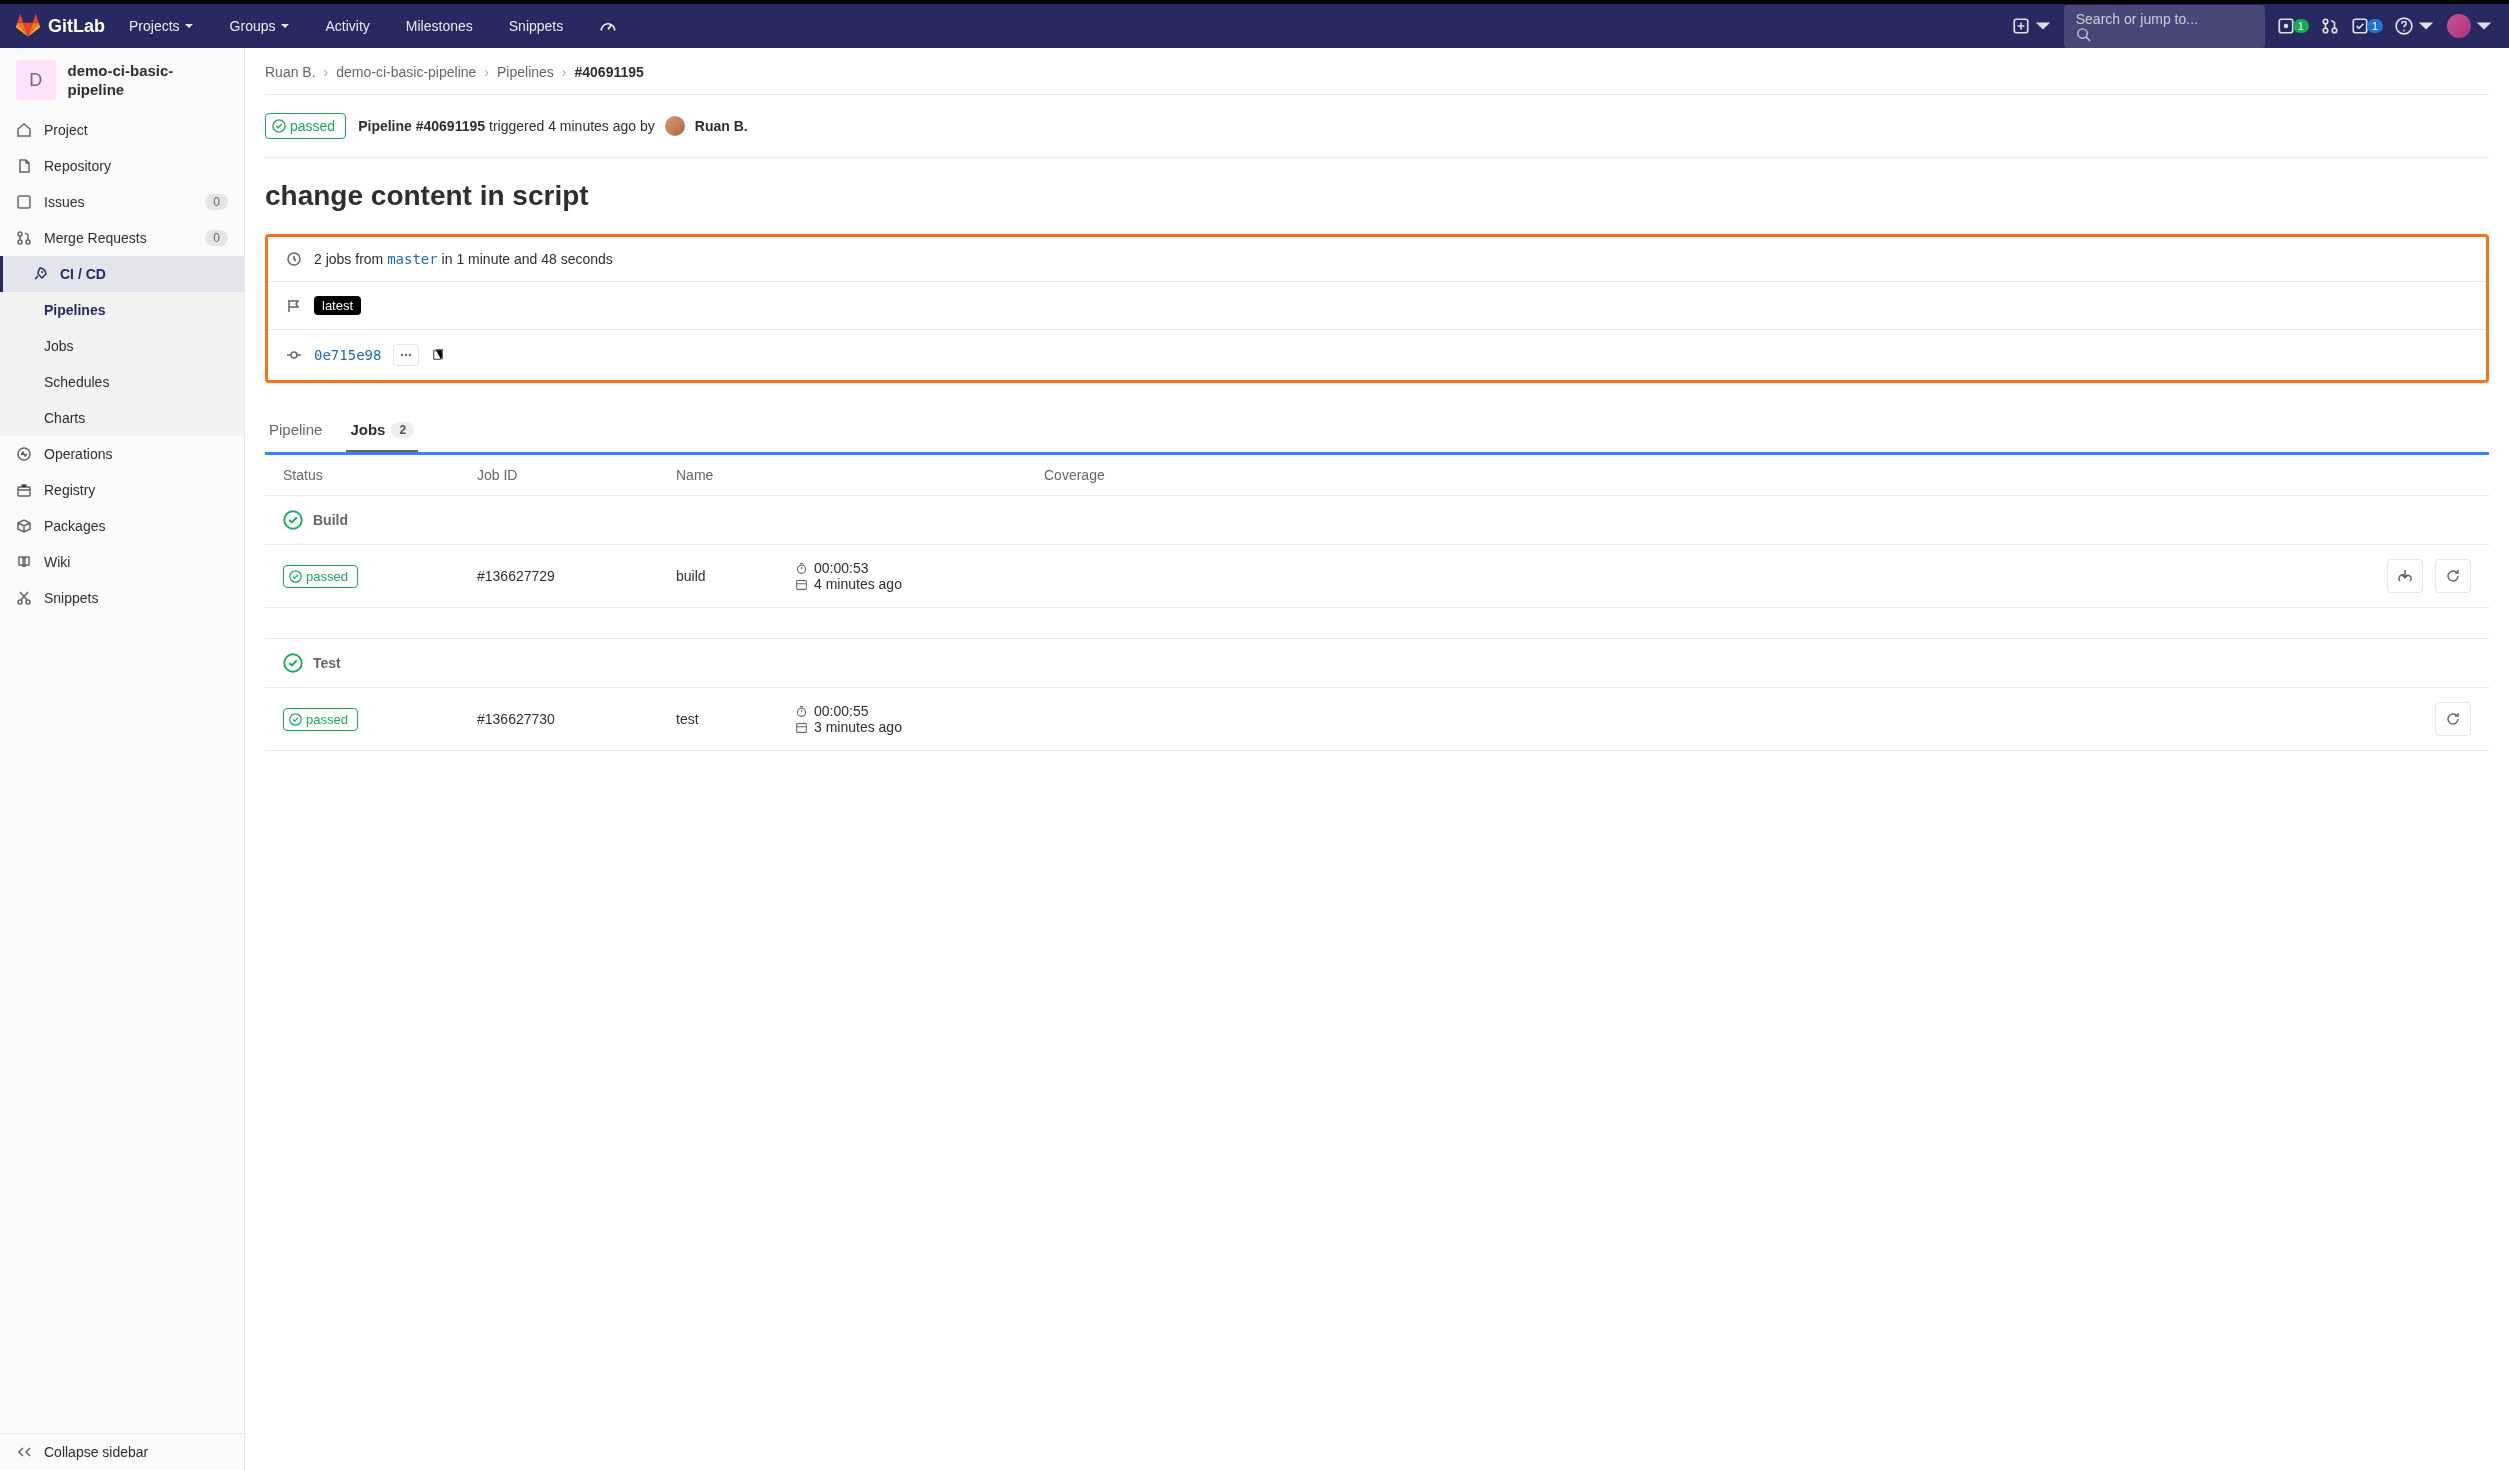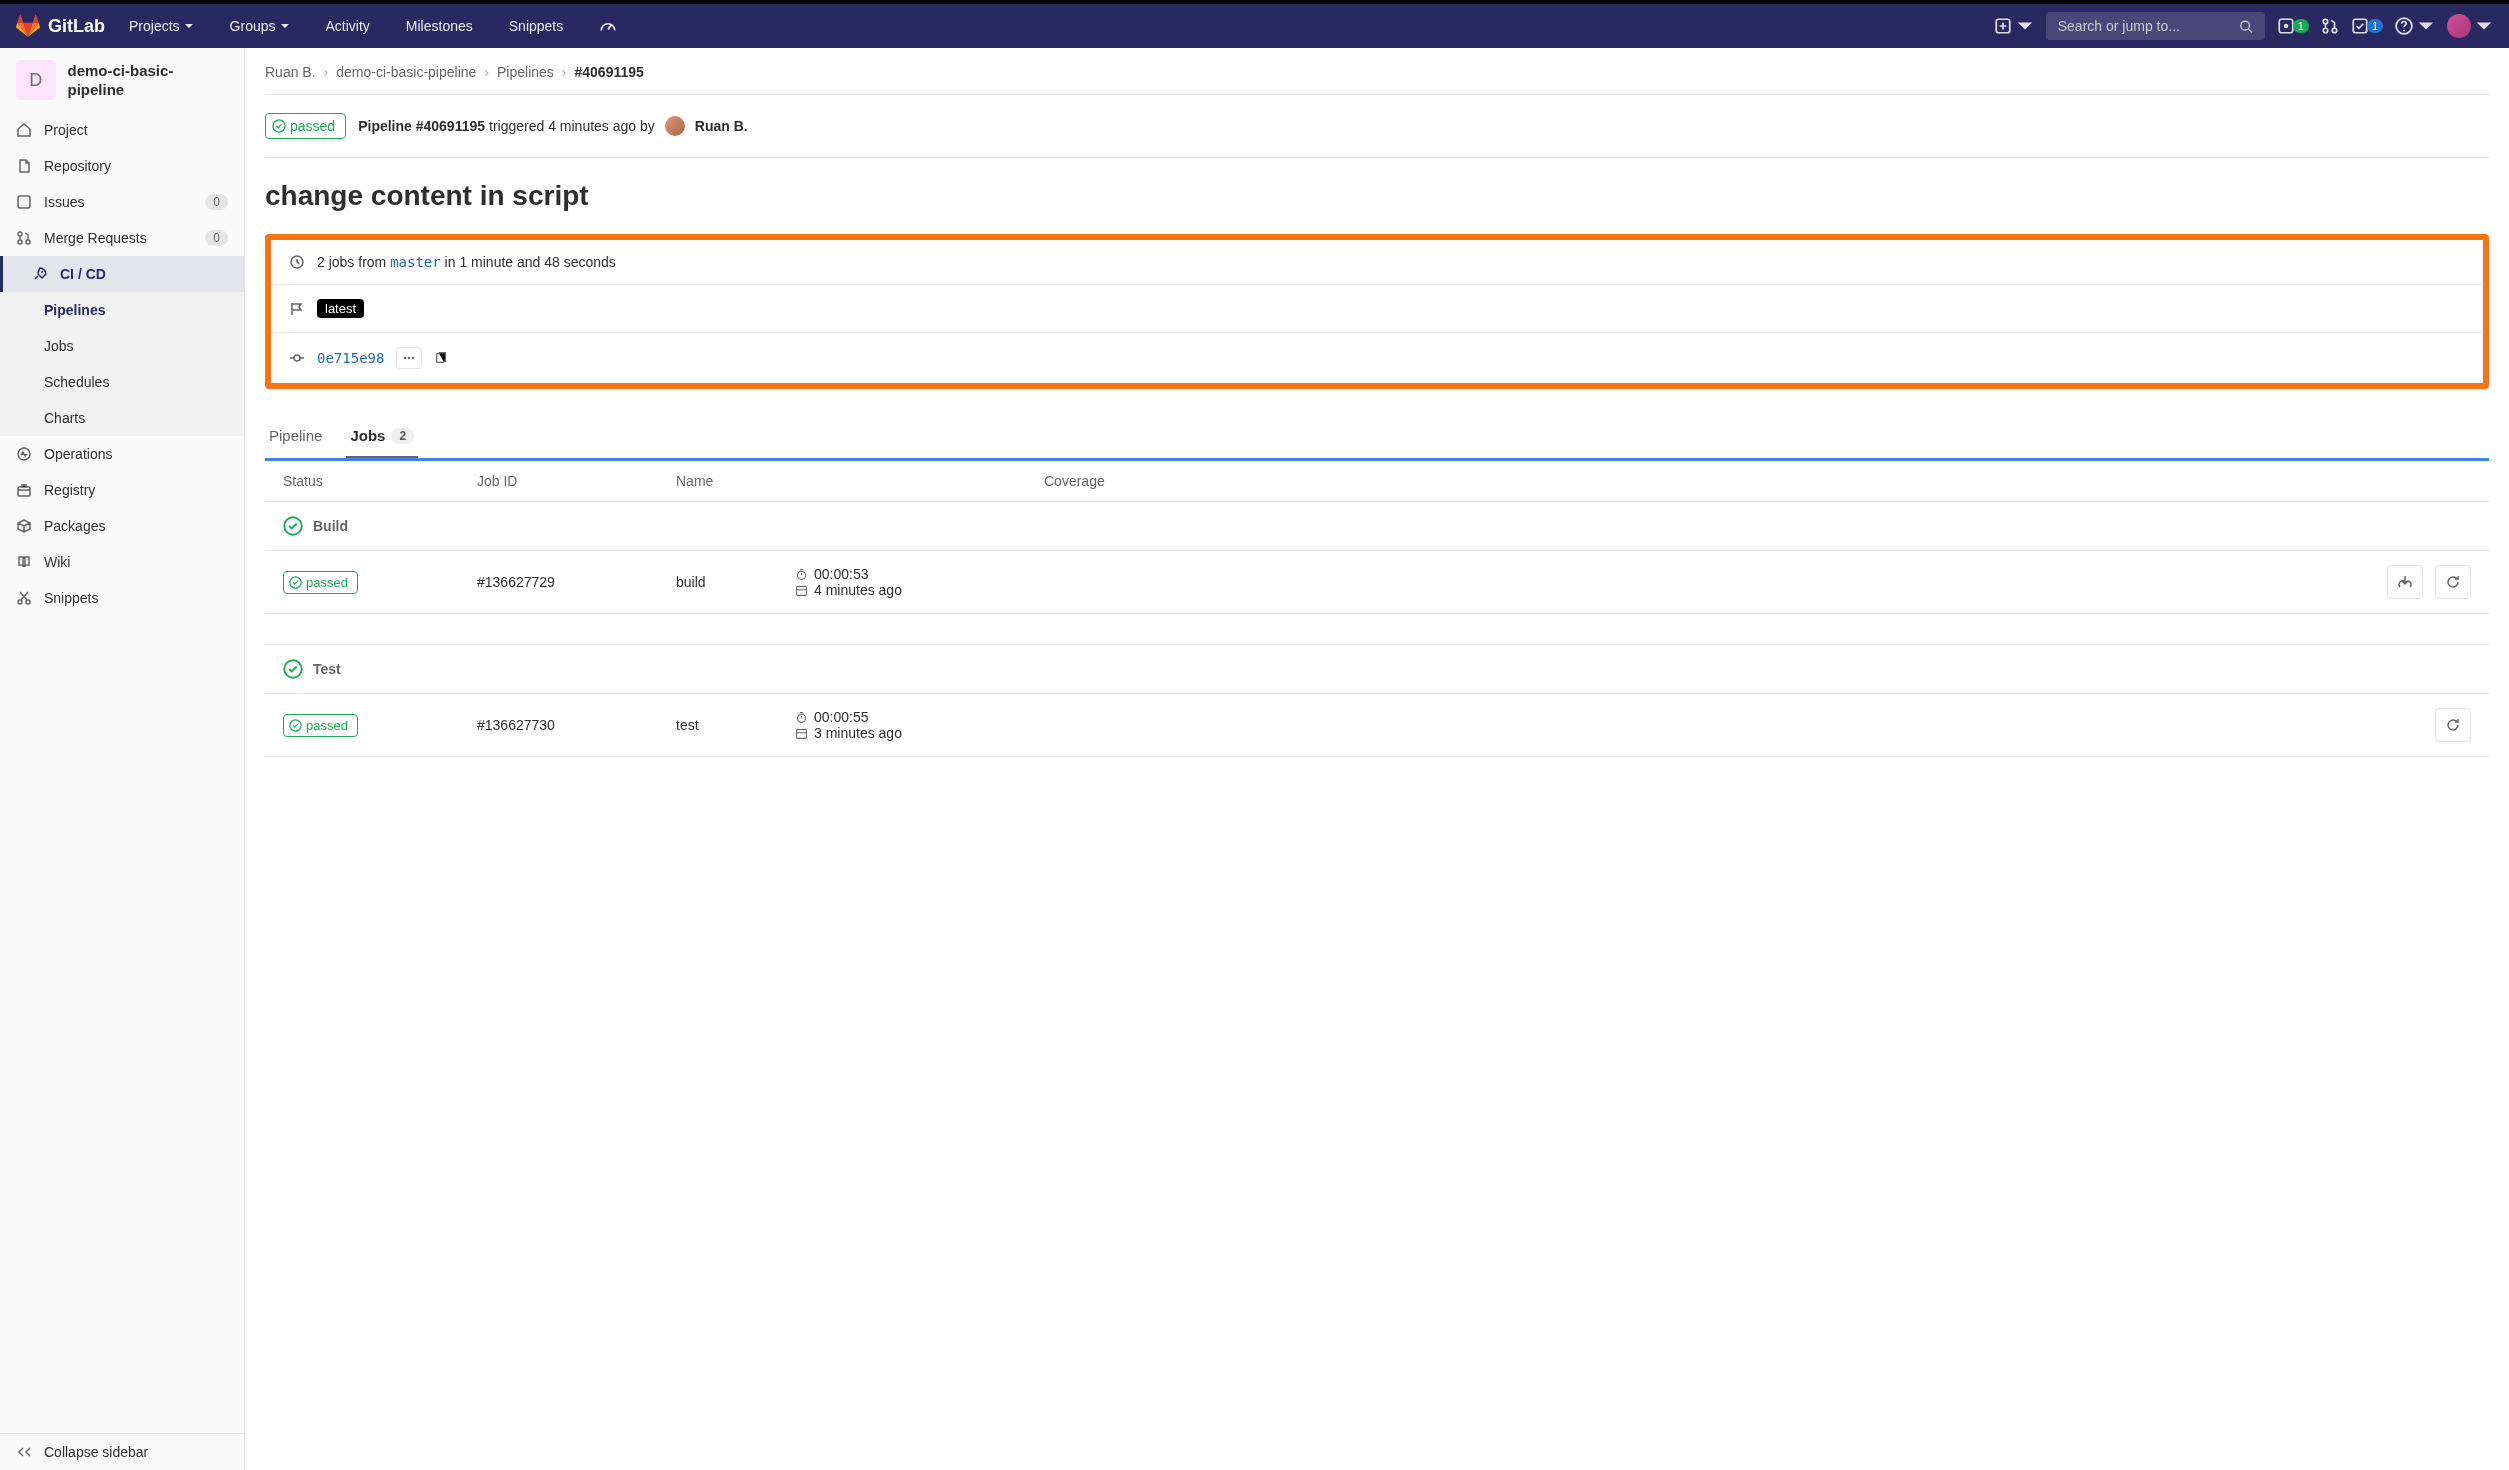--- a/index.html
+++ b/index.html
@@ -5,21 +5,21 @@
 * { margin: 0; padding: 0; box-sizing: border-box; }
 body { font-family: -apple-system, BlinkMacSystemFont, "Segoe UI", Helvetica, Arial, sans-serif; font-size: 14px; color: #2e2e2e; background: #fff; }
 
 
 .navbar { background: #292961; height: 48px; display: flex; align-items: center; padding: 0 16px; border-top: 4px solid #000; }
 .navbar-brand { display: flex; align-items: center; gap: 8px; color: #fff; font-size: 18px; font-weight: 600; margin-right: 12px; }
 .navbar-brand svg { width: 24px; height: 24px; }
 .navbar-menu { display: flex; gap: 12px; align-items: center; }
 .navbar-item { color: rgba(255,255,255,0.9); padding: 8px 12px; font-size: 14px; cursor: pointer; display: flex; align-items: center; gap: 4px; }
 .navbar-right { margin-left: auto; display: flex; align-items: center; gap: 12px; }
-.search-box { background: rgba(255,255,255,0.15); border-radius: 4px; padding: 6px 12px; width: 219px; display: flex; align-items: flex-end; color: rgba(255,255,255,0.7); }
+.search-box { background: rgba(255,255,255,0.15); border-radius: 4px; padding: 6px 12px; width: 201px; display: flex; align-items: flex-start; color: rgba(255,255,255,0.7); flex-direction: column; }
 .search-box input { background: transparent; border: none; outline: none; color: #fff; flex: 1; font-size: 14px; }
 .search-box input::placeholder { color: rgba(255,255,255,0.7); }
 .nav-icon { color: rgba(255,255,255,0.85); cursor: pointer; display: flex; align-items: center; position: relative; }
 .nav-icon svg { width: 18px; height: 18px; }
 .nav-badge { background: #1aaa55; color: #fff; border-radius: 8px; font-size: 11px; padding: 1px 5px; margin-left: -2px; }
 .nav-badge-blue { background: #1f75cb; }
 .avatar { width: 24px; height: 24px; border-radius: 50%; background: linear-gradient(135deg,#c59,#a37); }
 
 
 .layout { display: flex; min-height: calc(100vh - 48px); }
@@ -47,21 +47,21 @@
 
 .pipeline-header { display: flex; align-items: center; gap: 12px; padding: 18px 0; border-bottom: 1px solid #eaeaea; }
 .status-badge { border: 1px solid #1aaa55; color: #1aaa55; border-radius: 4px; padding: 4px 10px 4px 6px; font-size: 14px; display: inline-flex; align-items: center; gap: 4px; }
 .status-badge.small { font-size: 13px; padding: 3px 9px 3px 5px; }
 .pipeline-info { font-size: 14px; display: flex; align-items: center; gap: 4px; }
 .pipeline-info .bold { font-weight: 600; }
 .mini-avatar { width: 20px; height: 20px; border-radius: 50%; background: linear-gradient(135deg,#d97,#a64); margin: 0 6px; display: inline-block; vertical-align: middle; }
 
 .page-title { font-size: 28px; font-weight: 600; padding: 22px 0; }
 
-.info-box { border: 6px solid #f97316; border-radius: 4px; }
+.info-box { border: 3px solid #f97316; border-radius: 4px; }
 .info-row { padding: 14px 18px; border-bottom: 1px solid #eaeaea; display: flex; align-items: center; gap: 12px; font-size: 14px; color: #2e2e2e; }
 .info-row:last-child { border-bottom: none; }
 .info-row .icon { width: 16px; height: 16px; color: #666; }
 .code-link { font-family: Menlo, Monaco, monospace; color: #1b69b6; }
 .label-green { background: #000000; color: #fff; border-radius: 4px; padding: 2px 8px; font-size: 13px; }
 .sha-link { font-family: Menlo, Monaco, monospace; color: #1b69b6; }
 .icon-btn { border: 1px solid #e5e5e5; border-radius: 4px; width: 26px; height: 22px; display: inline-flex; align-items: center; justify-content: center; cursor: pointer; }
 
 .tabs { display: flex; gap: 20px; margin-top: 26px; border-bottom: 3px solid #3b82f6; }
 .tab { padding: 12px 4px; color: #666; cursor: pointer; font-size: 15px; display: flex; align-items: center; gap: 6px; border-bottom: 2px solid transparent; }

